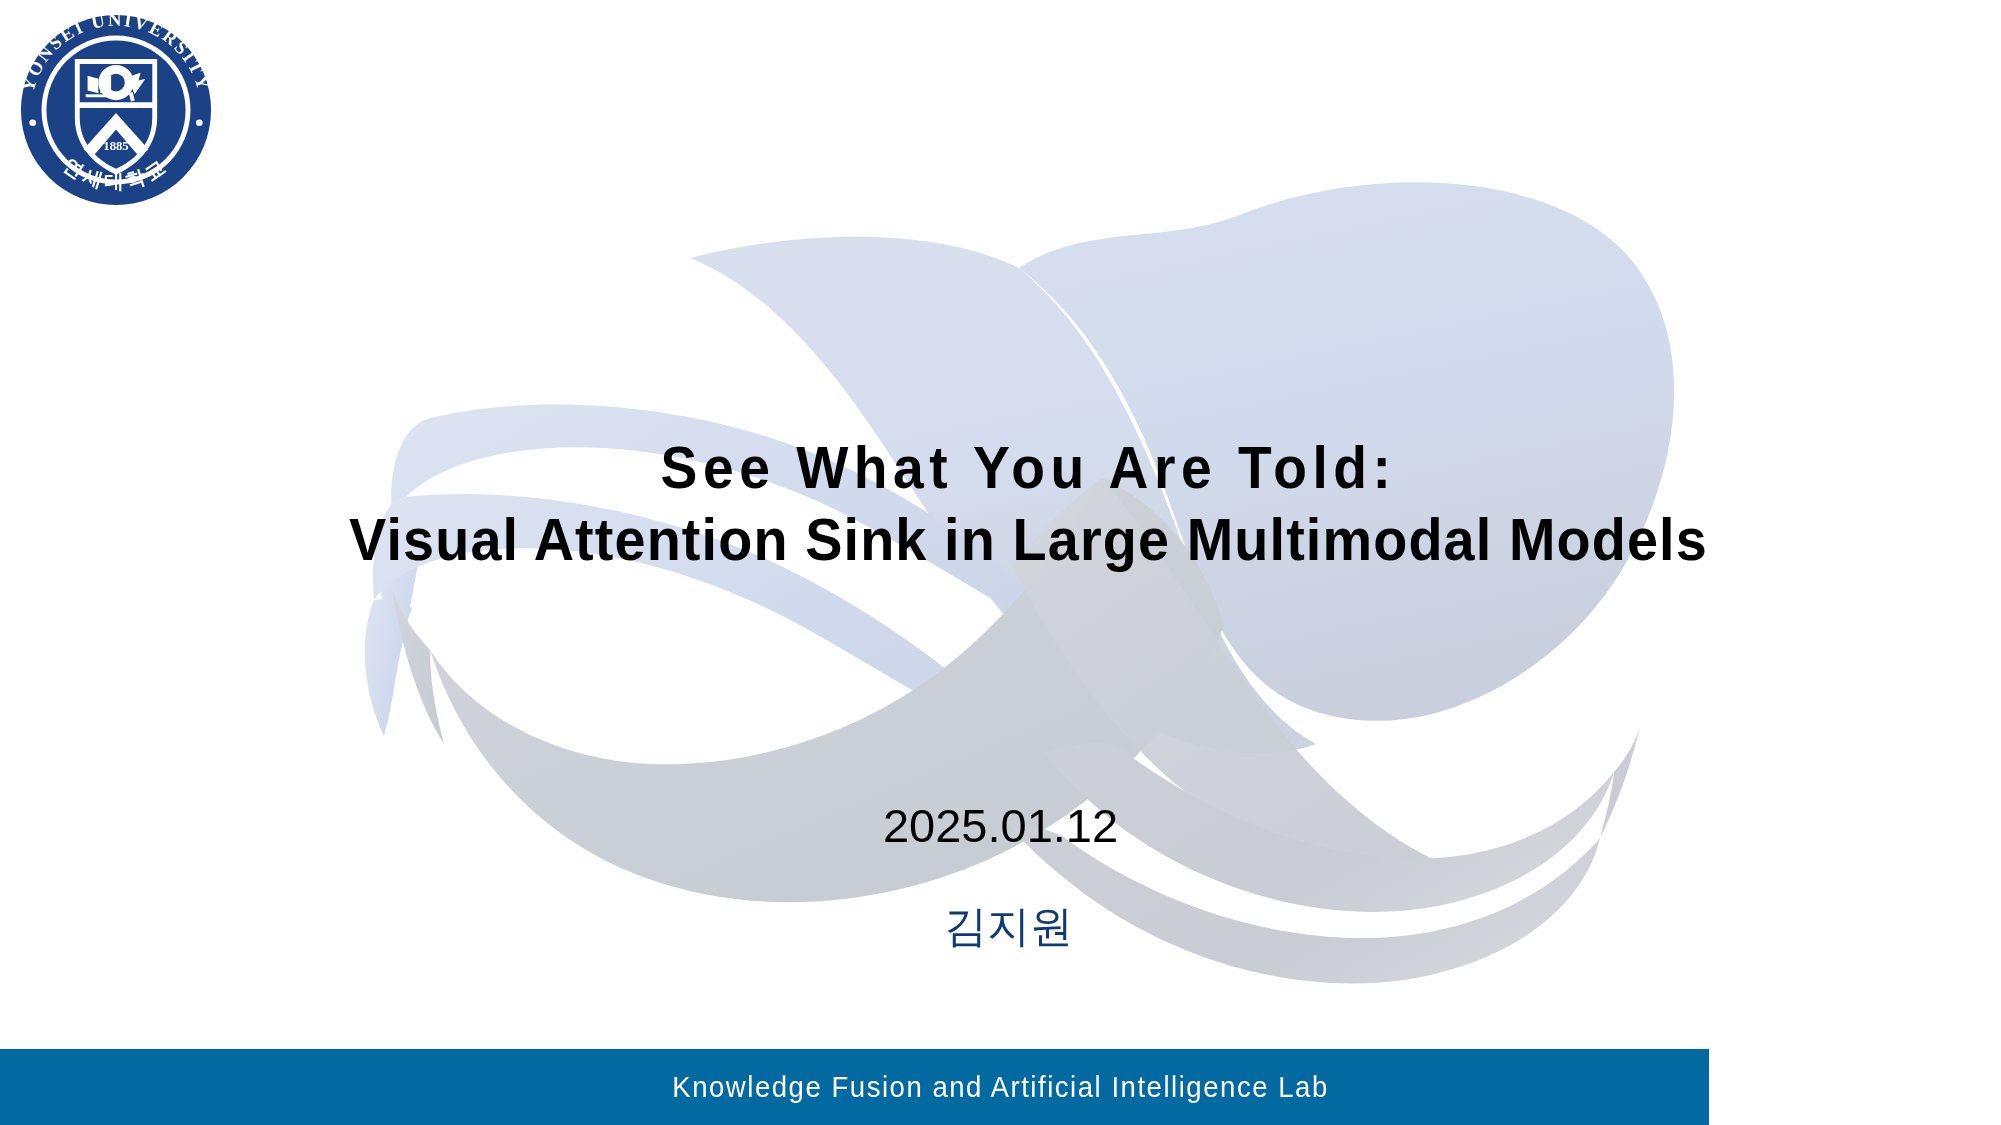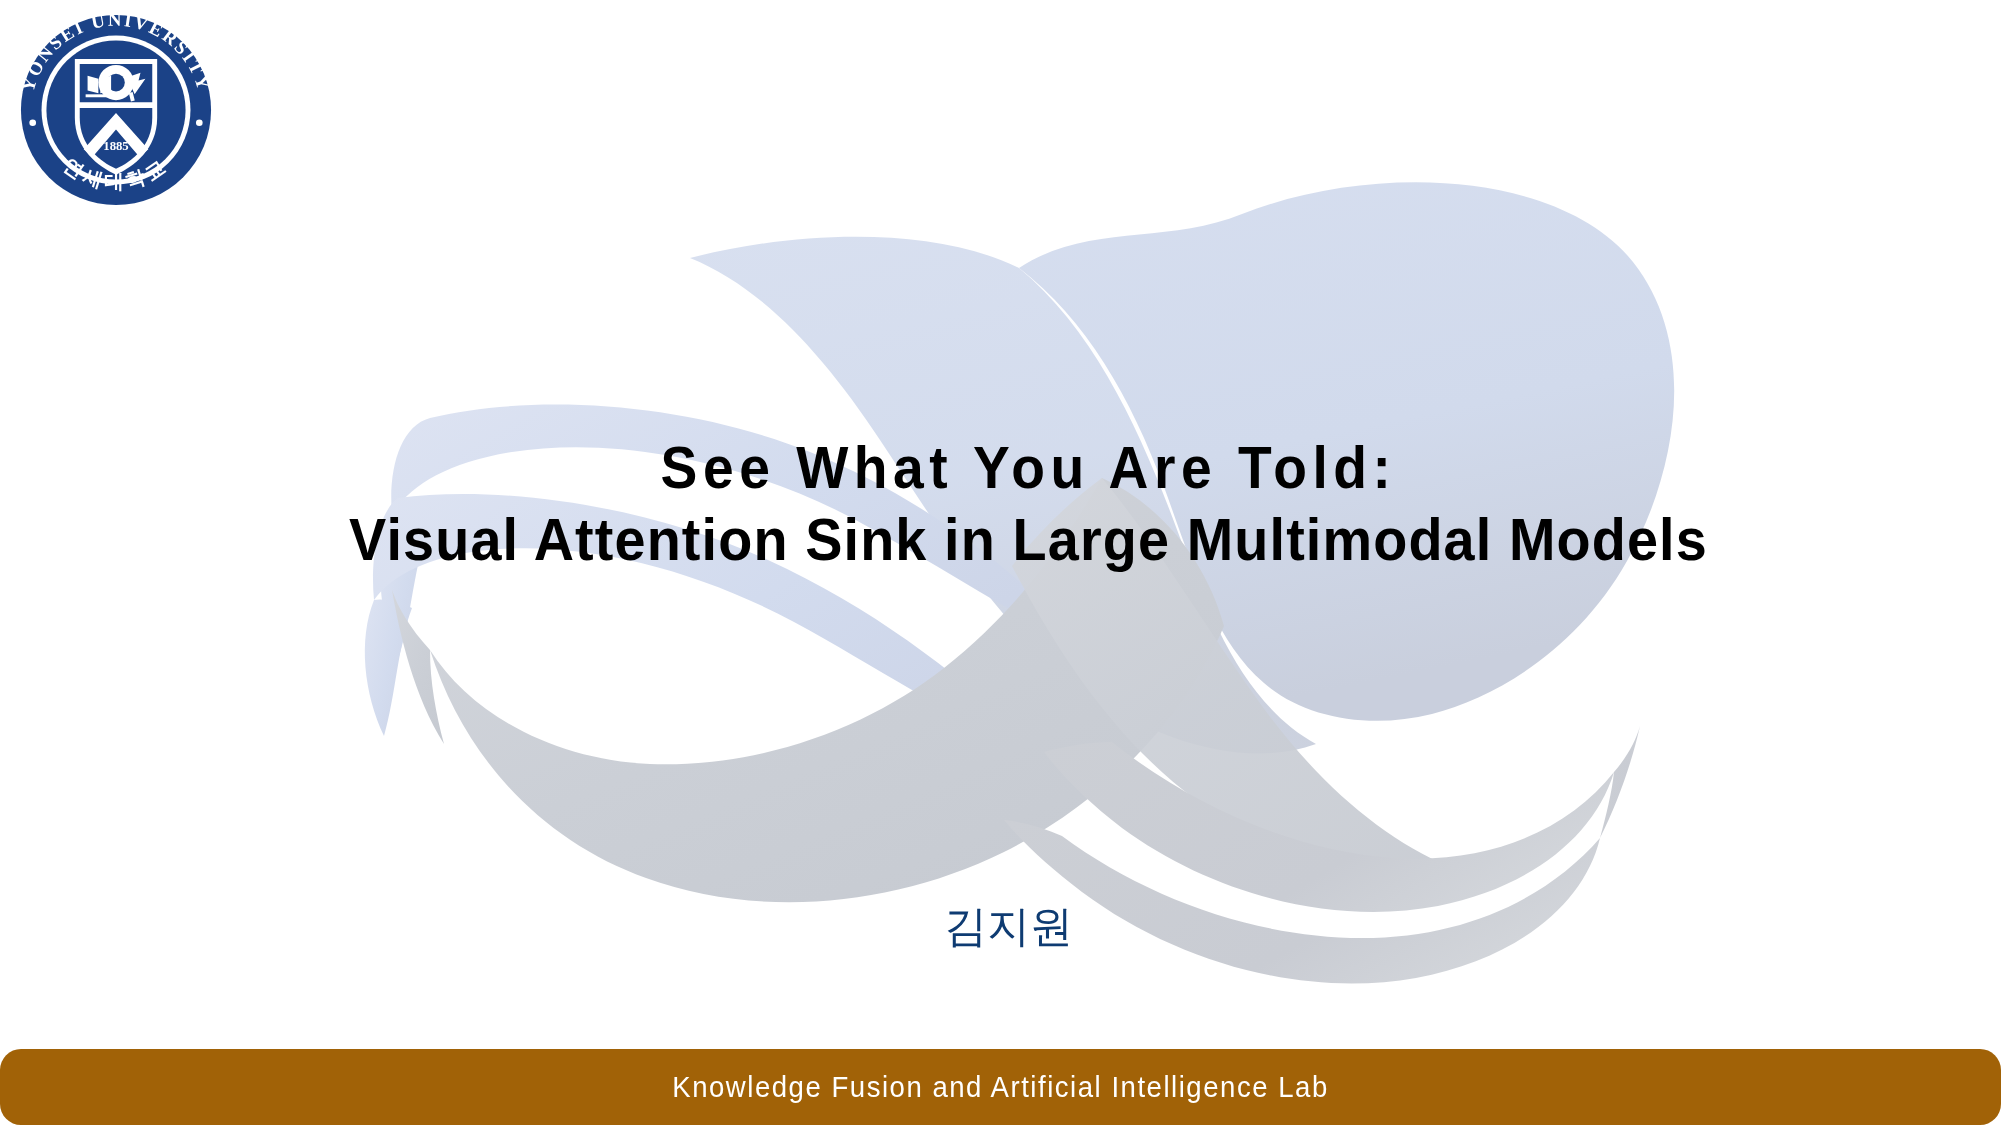--- a/index.html
+++ b/index.html
@@ -90,24 +90,23 @@
     color: #0e3b72;
     font-size: 43px;
     font-weight: normal;
   }
 
   
   #footer {
     position: absolute;
     left: 0;
     top: 1049px;
-    width: 2001px;
+    width: 1709px;
     height: 76px;
-    background: #a16207;
-    border-radius: 21px;
+    background: #0369a1;
   }
   #footer-text {
     position: absolute;
     left: 0;
     top: 22px;
     width: 2001px;
     text-align: center;
     color: #ffffff;
     font-family: "Liberation Sans Narrow", "Liberation Sans", sans-serif;
     font-size: 29px;
@@ -273,20 +272,21 @@
     </g>
 
     <text x="100" y="141" text-anchor="middle" fill="#ffffff" font-family="'Liberation Serif', serif" font-size="13" font-weight="bold">1885</text>
   </svg>
 
   <div class="title-block">
     <span class="title-line title-line-1">See What You Are Told:</span>
     <span class="title-line title-line-2">Visual Attention Sink in Large Multimodal Models</span>
   </div>
 
+  <div id="date">2025.01.12</div>
 
   <div id="author">김지원</div>
 
   <div id="footer">
     <div id="footer-text">Knowledge Fusion and Artificial Intelligence Lab</div>
   </div>
 
 </div>
 
 </body></html>

